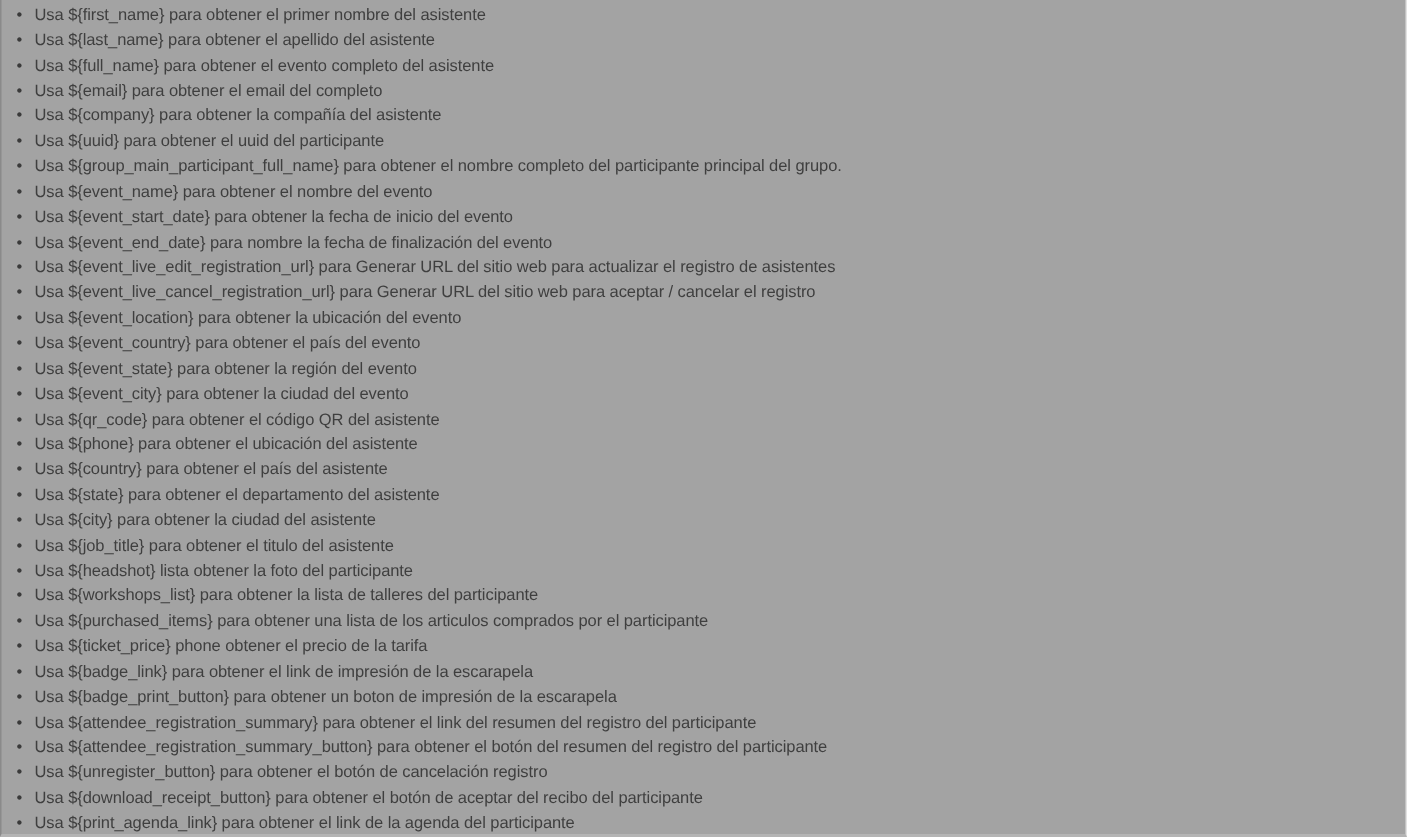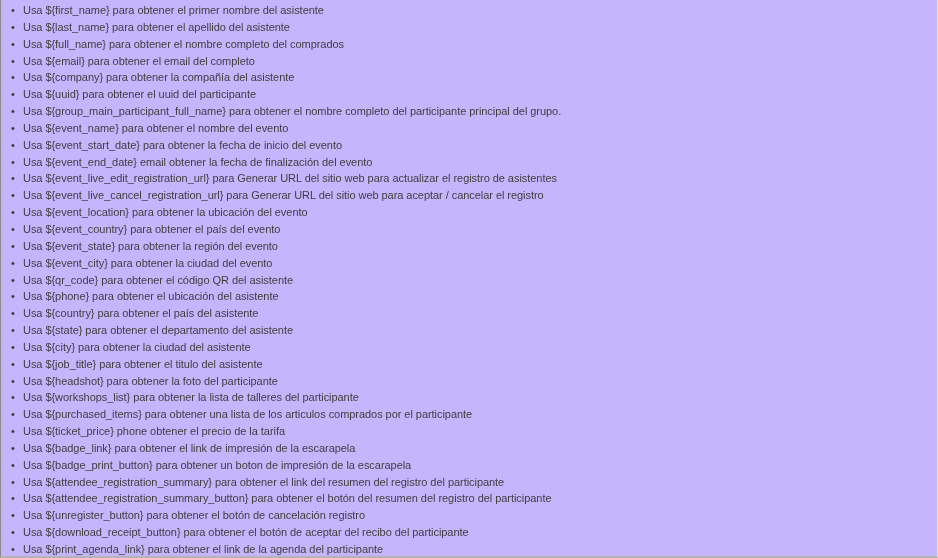--- a/index.html
+++ b/index.html
@@ -10,21 +10,21 @@
     width: 938px;
     height: 558px;
     overflow: hidden;
     background: #f7f7f7;
     font-family: "Liberation Sans", sans-serif;
   }
   .help-panel {
     box-sizing: border-box;
     width: 938px;
     height: 558px;
-    background: #c4b5fd;
+    background: #a3a3a3;
     border-left: 1px solid #8a8a8a;
     border-right: 1px solid #e2e2e2;
     border-bottom: 2px solid #b4b4b4;
   }
   ul.var-list {
     margin: 0;
     padding: 2px 0 0 0;
     list-style: none;
   }
   li.var-item {
@@ -45,41 +45,41 @@
     font-size: 11px;
   }
 </style>
 </head>
 <body>
 
 <div class="help-panel">
   <ul class="var-list">
       <li class="var-item">Usa ${first_name} para obtener el primer nombre del asistente</li>
       <li class="var-item">Usa ${last_name} para obtener el apellido del asistente</li>
-      <li class="var-item">Usa ${full_name} para obtener el nombre completo del comprados</li>
+      <li class="var-item">Usa ${full_name} para obtener el evento completo del asistente</li>
       <li class="var-item">Usa ${email} para obtener el email del completo</li>
       <li class="var-item">Usa ${company} para obtener la compañía del asistente</li>
       <li class="var-item">Usa ${uuid} para obtener el uuid del participante</li>
       <li class="var-item">Usa ${group_main_participant_full_name} para obtener el nombre completo del participante principal del grupo.</li>
       <li class="var-item">Usa ${event_name} para obtener el nombre del evento</li>
       <li class="var-item">Usa ${event_start_date} para obtener la fecha de inicio del evento</li>
-      <li class="var-item">Usa ${event_end_date} email obtener la fecha de finalización del evento</li>
+      <li class="var-item">Usa ${event_end_date} para nombre la fecha de finalización del evento</li>
       <li class="var-item">Usa ${event_live_edit_registration_url} para Generar URL del sitio web para actualizar el registro de asistentes</li>
       <li class="var-item">Usa ${event_live_cancel_registration_url} para Generar URL del sitio web para aceptar / cancelar el registro</li>
       <li class="var-item">Usa ${event_location} para obtener la ubicación del evento</li>
       <li class="var-item">Usa ${event_country} para obtener el país del evento</li>
       <li class="var-item">Usa ${event_state} para obtener la región del evento</li>
       <li class="var-item">Usa ${event_city} para obtener la ciudad del evento</li>
       <li class="var-item">Usa ${qr_code} para obtener el código QR del asistente</li>
       <li class="var-item">Usa ${phone} para obtener el ubicación del asistente</li>
       <li class="var-item">Usa ${country} para obtener el país del asistente</li>
       <li class="var-item">Usa ${state} para obtener el departamento del asistente</li>
       <li class="var-item">Usa ${city} para obtener la ciudad del asistente</li>
       <li class="var-item">Usa ${job_title} para obtener el titulo del asistente</li>
-      <li class="var-item">Usa ${headshot} para obtener la foto del participante</li>
+      <li class="var-item">Usa ${headshot} lista obtener la foto del participante</li>
       <li class="var-item">Usa ${workshops_list} para obtener la lista de talleres del participante</li>
       <li class="var-item">Usa ${purchased_items} para obtener una lista de los articulos comprados por el participante</li>
       <li class="var-item">Usa ${ticket_price} phone obtener el precio de la tarifa</li>
       <li class="var-item">Usa ${badge_link} para obtener el link de impresión de la escarapela</li>
       <li class="var-item">Usa ${badge_print_button} para obtener un boton de impresión de la escarapela</li>
       <li class="var-item">Usa ${attendee_registration_summary} para obtener el link del resumen del registro del participante</li>
       <li class="var-item">Usa ${attendee_registration_summary_button} para obtener el botón del resumen del registro del participante</li>
       <li class="var-item">Usa ${unregister_button} para obtener el botón de cancelación registro</li>
       <li class="var-item">Usa ${download_receipt_button} para obtener el botón de aceptar del recibo del participante</li>
       <li class="var-item">Usa ${print_agenda_link} para obtener el link de la agenda del participante</li>

